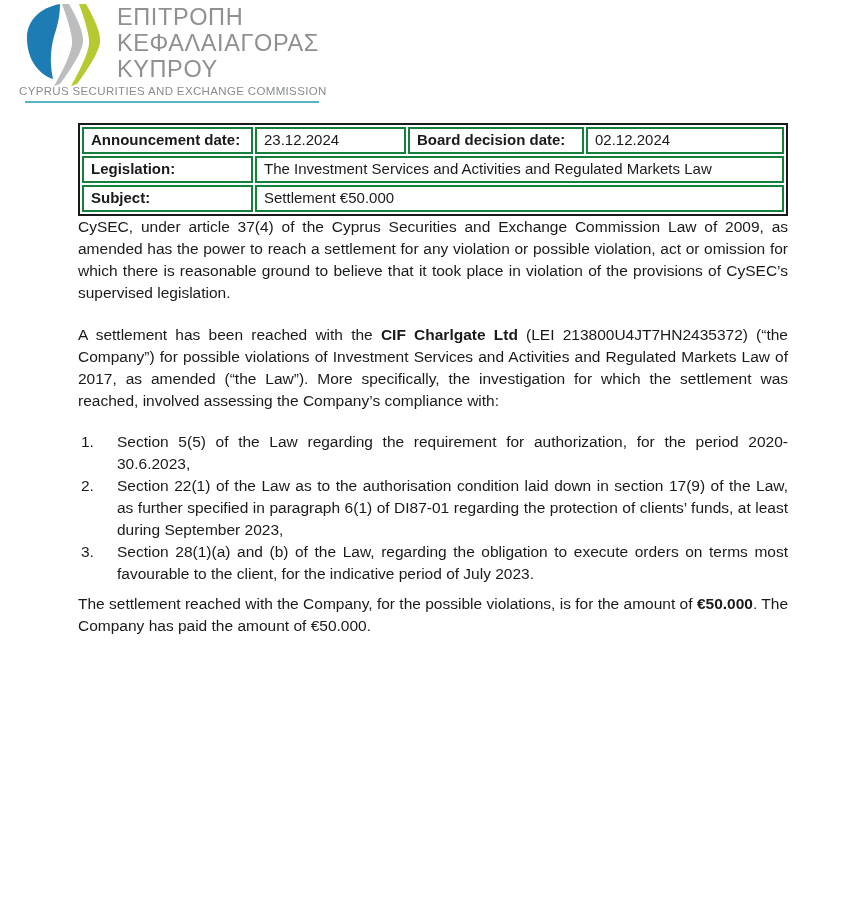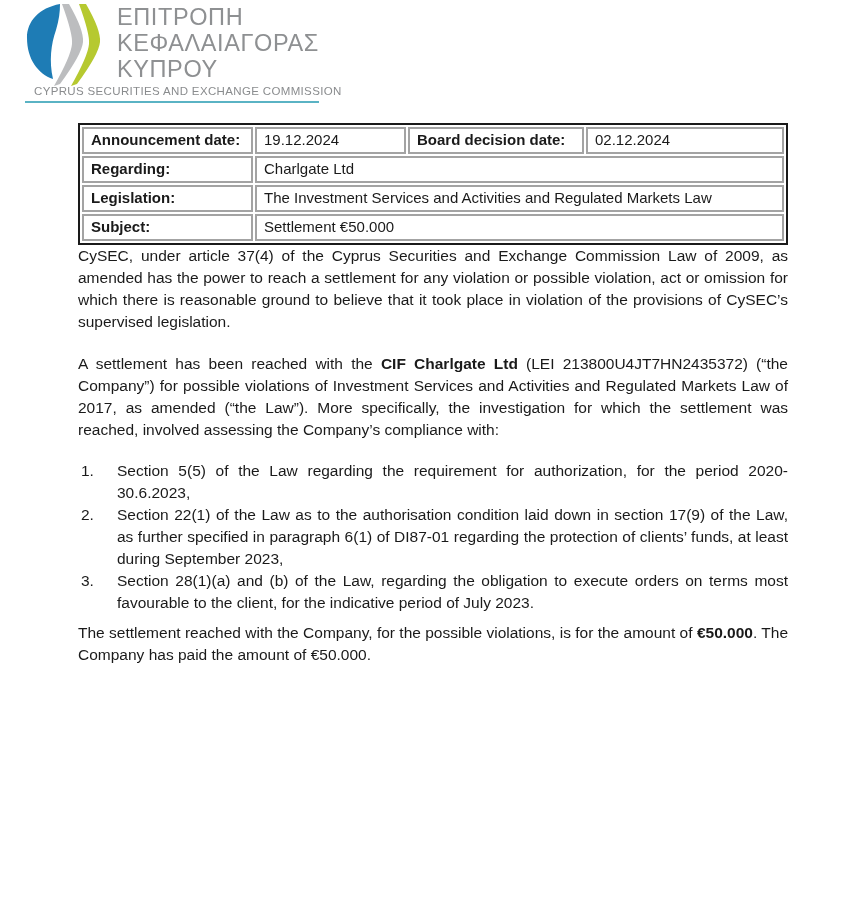--- a/index.html
+++ b/index.html
@@ -6,36 +6,36 @@
   .page {
     position:relative; width:861px; height:900px; background:#ffffff;
     font-family:"Liberation Sans", sans-serif; color:#1a1a1a; overflow:hidden;
   }
 
   
   .logo-block { position:relative; height:108px; }
   .logo-mark { position:absolute; left:26px; top:4px; width:82px; height:84px; }
   .logo-greek-block { position:absolute; left:117px; top:4px; }
   .logo-greek { font-size:23.5px; line-height:26px; letter-spacing:0.6px; color:#8e9092; white-space:nowrap; }
-  .logo-caption { position:absolute; left:34px; top:85px; font-size:11.5px; letter-spacing:0.35px; color:#8a8c8e; white-space:nowrap; }
+  .logo-caption { position:absolute; left:19px; top:85px; font-size:11.5px; letter-spacing:0.35px; color:#8a8c8e; white-space:nowrap; }
   .logo-underline { position:absolute; left:25px; top:101px; width:294px; height:2px; background:#5ab3c4; }
 
   
   .content { padding:0 73px 0 78px; }
   .doc-date { margin:53px 0 0; font-size:16px; font-weight:bold; }
   .doc-title { margin:24px 0 0; font-size:16px; font-weight:bold; text-decoration:underline; text-underline-offset:3px; }
 
   
   .info-table {
     margin-top:15px; width:710px; table-layout:fixed;
     border-collapse:separate; border-spacing:2px;
     border:2px solid #1a1a1a; font-size:15px;
   }
   .info-table td {
-    box-sizing:border-box; border:2px solid #a3a3a3;
+    box-sizing:border-box; border:2px solid #15803d;
     padding:1px 7px 2px; line-height:20px; vertical-align:top;
     overflow:hidden; white-space:nowrap;
   }
   .info-table td.wrap { white-space:normal; }
   .info-table td.lbl { font-weight:bold; }
   .info-table tr.tall td { height:47px; }
   col.c1 { width:171px; } col.c2 { width:151px; } col.c3 { width:176px; }
 
   
   .para { margin:0; text-align:justify; font-size:15.5px; line-height:22px; }
@@ -76,27 +76,23 @@
     <table class="info-table">
       <colgroup>
           <col class="c1">
           <col class="c2">
           <col class="c3">
           <col class="c4">
         </colgroup>
       <tbody>
         <tr>
           <td class="lbl">Announcement date:</td>
-          <td>19.12.2024</td>
+          <td>23.12.2024</td>
           <td class="lbl">Board decision date:</td>
           <td>02.12.2024</td>
-        </tr>
-        <tr>
-          <td class="lbl">Regarding:</td>
-          <td colspan="3">Charlgate Ltd</td>
         </tr>
         <tr>
           <td class="lbl">Legislation:</td>
           <td colspan="3">The Investment Services and Activities and Regulated Markets Law</td>
         </tr>
         <tr>
           <td class="lbl">Subject:</td>
           <td colspan="3">Settlement €50.000</td>
         </tr>
       </tbody>

